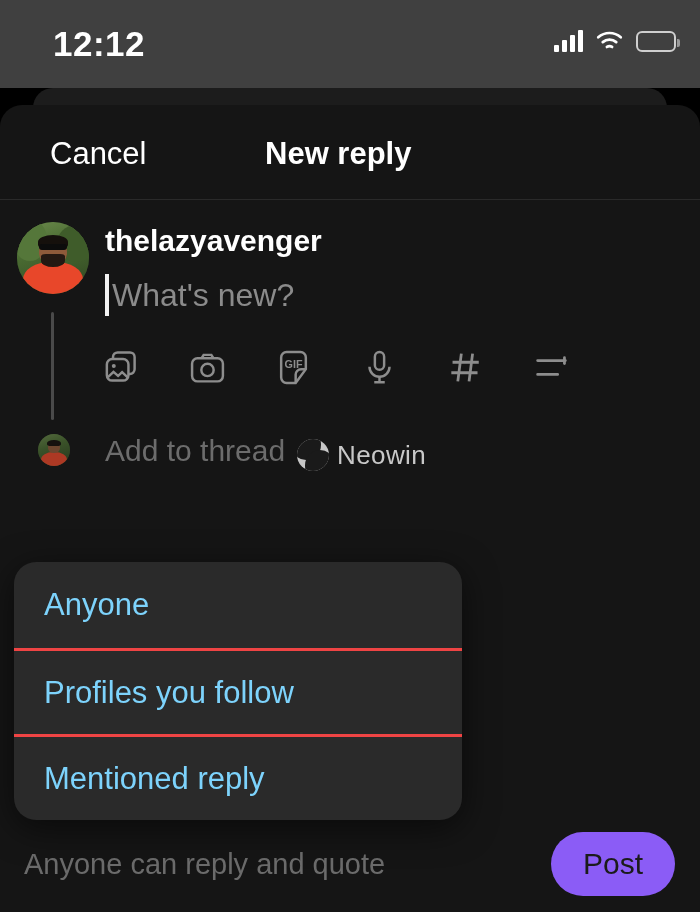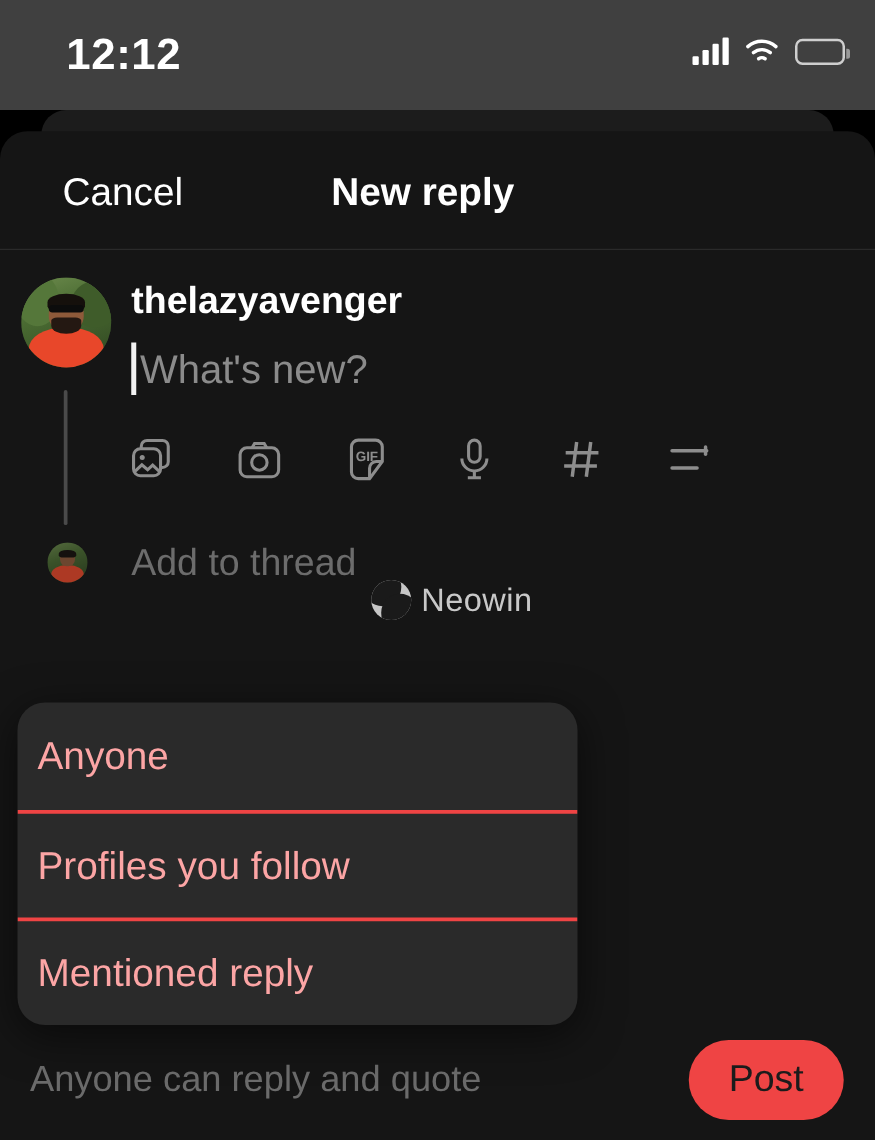--- a/index.html
+++ b/index.html
@@ -124,21 +124,21 @@
   .tb-icon { width:37px; height:37px; color:#8d8d8d; cursor:pointer; }
   .tb-icon svg { display:block; width:100%; height:100%; }
 
   .addthread {
     position:absolute; left:105px; top:234px;
     font-size:30px; color:#6c6c6c;
   }
 
   
   .neowin {
-    position:absolute; left:297px; top:464px; z-index:30;
+    position:absolute; left:297px; top:439px; z-index:30;
     display:flex; align-items:center; gap:8px; opacity:.92;
   }
   .neowin-mark {
     position:relative; width:32px; height:32px; border-radius:50%;
     background:#d6d6d6; overflow:hidden;
   }
   .neowin-mark::before{
     content:""; position:absolute; left:-20%; top:-30%;
     width:95%; height:95%; background:#1b1b1b; border-radius:50%;
   }
@@ -154,37 +154,37 @@
   .ghost.g2 { left:46px;  top:482px; width:608px; height:418px; background:#141414; }
   .ghost.g3 { left:70px;  top:494px; width:560px; height:406px; background:#161616; }
 
   
   .dropdown {
     position:absolute; left:14px; top:562px; width:448px;
     background:#2a2a2a; border-radius:22px; z-index:25; overflow:hidden;
     box-shadow:0 8px 34px rgba(0,0,0,.55);
   }
   .dd-item {
-    height:86px; display:flex; align-items:center; padding-left:16px;
-    font-size:31px; color:#fca5a5; cursor:pointer;
+    height:86px; display:flex; align-items:center; padding-left:30px;
+    font-size:31px; color:#7dd3fc; cursor:pointer;
   }
   .dd-item + .dd-item { border-top:3px solid #ef4444; }
 
   
   .bottombar {
     position:absolute; left:0; top:818px; width:700px; height:94px; z-index:20;
   }
   .reply-note {
     position:absolute; left:24px; top:30px;
     font-size:29px; color:#6b6b6b;
   }
   .post-btn {
     position:absolute; right:25px; top:14px;
     width:124px; height:64px; border-radius:32px;
-    background:#ef4444; border:none; color:#1b1b1b;
+    background:#8b5cf6; border:none; color:#1b1b1b;
     font-size:30px; font-family:"Liberation Sans", sans-serif; cursor:pointer;
   }
 </style>
 </head>
 <body>
 
 <div id="screen">
 
   <div class="card-back"></div>
 

